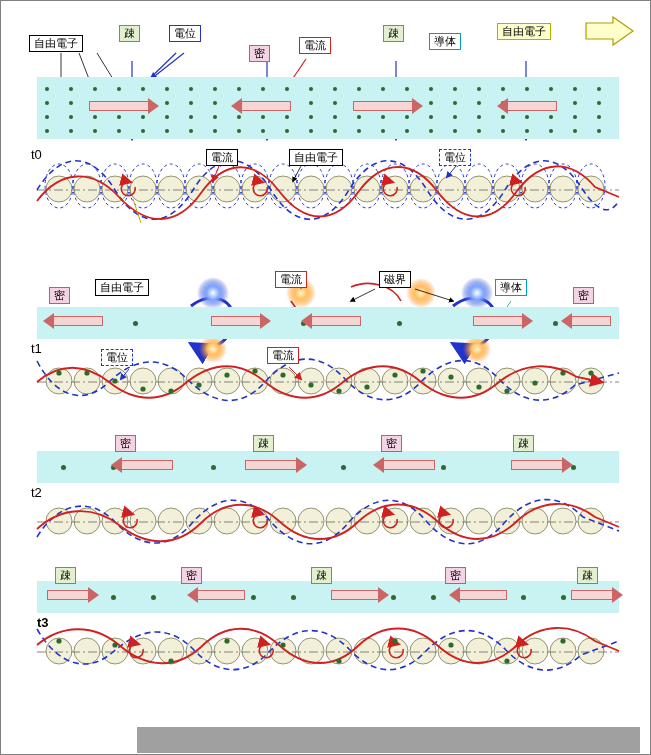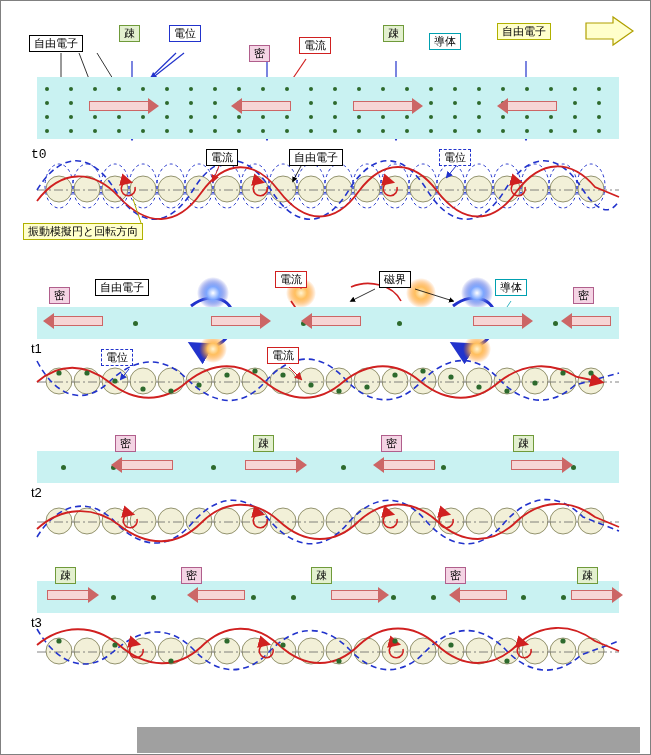--- a/index.html
+++ b/index.html
@@ -524,25 +524,24 @@
 
   <div class="lbl" style="left:28px;top:34px;">自由電子</div>
   <div class="lbl so" style="left:118px;top:24px;">疎</div>
   <div class="lbl blue" style="left:168px;top:24px;">電位</div>
   <div class="lbl mi" style="left:248px;top:44px;">密</div>
   <div class="lbl red" style="left:298px;top:36px;">電流</div>
   <div class="lbl so" style="left:382px;top:24px;">疎</div>
   <div class="lbl cyan" style="left:428px;top:32px;">導体</div>
   <div class="lbl yellow" style="left:496px;top:22px;">自由電子</div>
 
-  <div class="tlabel" style="left:30px;top:146px;font-family:Liberation Mono, monospace;">t0</div>
+  <div class="tlabel" style="left:30px;top:146px;">t0</div>
   <div class="lbl" style="left:205px;top:148px;">電流</div>
   <div class="lbl" style="left:288px;top:148px;">自由電子</div>
   <div class="lbl dash" style="left:438px;top:148px;">電位</div>
-  <div class="lbl yellow" style="left:22px;top:222px;">振動模擬円と回転方向</div>
 
   <div class="lbl mi" style="left:48px;top:286px;">密</div>
   <div class="lbl" style="left:94px;top:278px;">自由電子</div>
   <div class="lbl red" style="left:274px;top:270px;">電流</div>
   <div class="lbl" style="left:378px;top:270px;">磁界</div>
   <div class="lbl cyan" style="left:494px;top:278px;">導体</div>
   <div class="lbl mi" style="left:572px;top:286px;">密</div>
 
   <div class="tlabel" style="left:30px;top:340px;">t1</div>
   <div class="lbl dash" style="left:100px;top:348px;">電位</div>
@@ -552,17 +551,17 @@
   <div class="lbl so" style="left:252px;top:434px;">疎</div>
   <div class="lbl mi" style="left:380px;top:434px;">密</div>
   <div class="lbl so" style="left:512px;top:434px;">疎</div>
   <div class="tlabel" style="left:30px;top:484px;">t2</div>
 
   <div class="lbl so" style="left:54px;top:566px;">疎</div>
   <div class="lbl mi" style="left:180px;top:566px;">密</div>
   <div class="lbl so" style="left:310px;top:566px;">疎</div>
   <div class="lbl mi" style="left:444px;top:566px;">密</div>
   <div class="lbl so" style="left:576px;top:566px;">疎</div>
-  <div class="tlabel" style="left:30px;top:614px;">t3</div>
+  <div class="tlabel" style="left:36px;top:614px;font-weight:bold;">t3</div>
 
   <div class="shadowbar" style="left:136px;top:726px;width:503px;height:26px;"></div>
 
 </div>
 
 </body></html>

